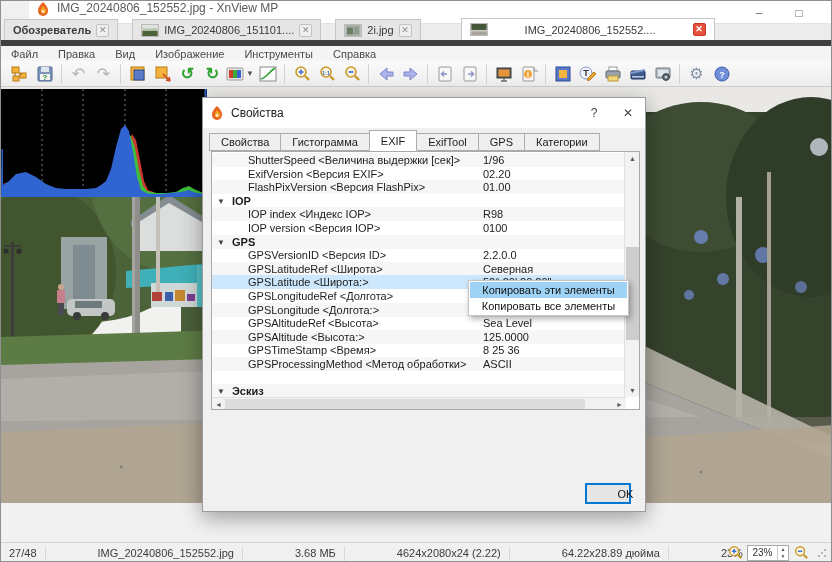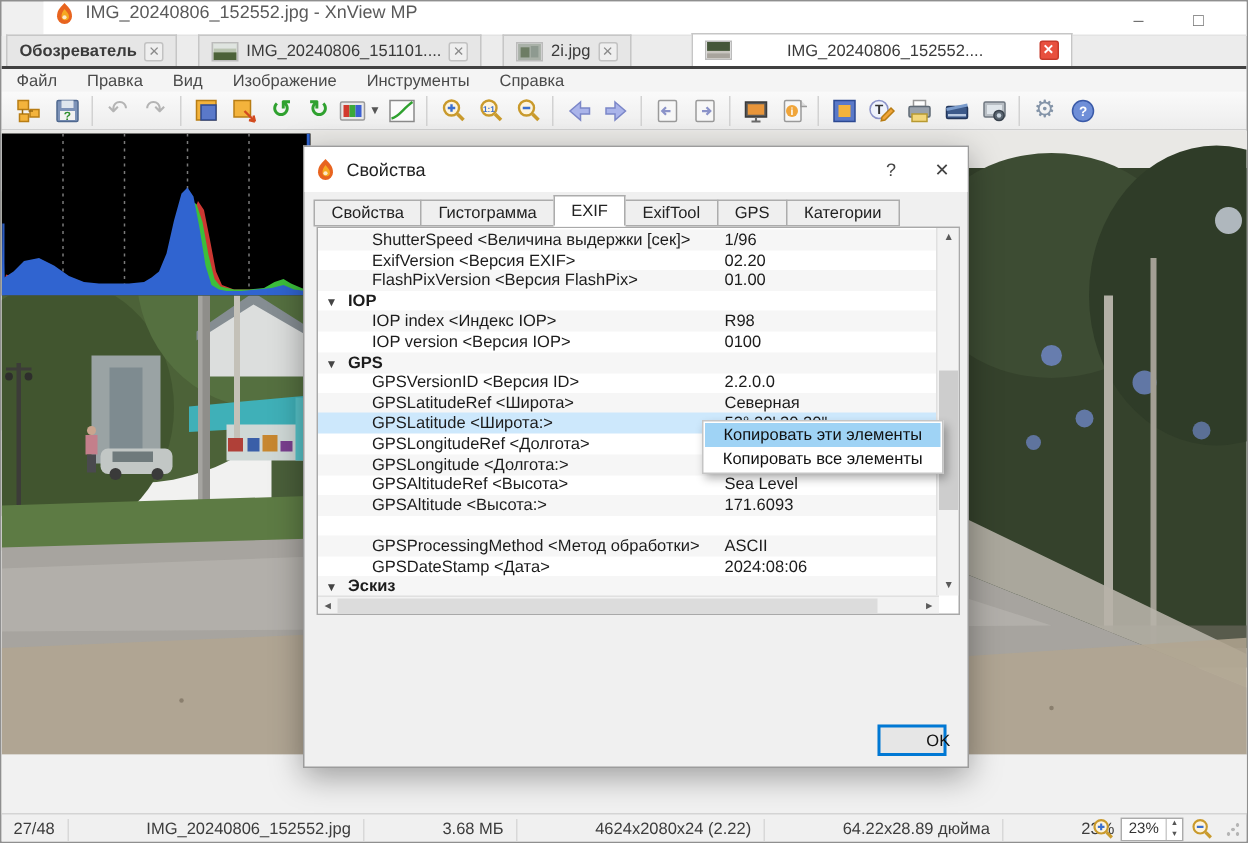--- a/index.html
+++ b/index.html
@@ -12,21 +12,21 @@
   #titlebar{position:absolute;left:0;top:0;width:100%;height:23px;background:#ffffff;
             display:flex;align-items:flex-start;border-bottom:1px solid #e3e3e3;margin-left:28px;}
   #titlebar .ttext{margin-left:6px;color:#5a5a5a;font-size:12px;}
   .wbtns{position:absolute;right:0;top:0;height:23px;display:flex;}
   .wbtn{width:40px;height:23px;display:flex;align-items:center;justify-content:center;
         color:#707070;font-size:12px;cursor:default;}
   .flame{width:16px;height:16px;margin-left:6px;flex:0 0 16px;}
 
   
   #tabbar{position:absolute;left:0;top:23px;width:100%;height:22px;background:#ececec;
-          display:flex;align-items:flex-end;border-bottom:2px solid #404040;}
+          display:flex;align-items:flex-end;border-bottom:6px solid #404040;}
   .tab{height:21px;display:flex;align-items:center;gap:5px;padding:0 8px;
        background:#e6e6e6;border:1px solid #c6c6c6;border-bottom:none;margin-left:3px;
        color:#3a3a3a;white-space:nowrap;}
   .tab.active{background:#ffffff;height:22px;gap:37px;}
   .tab .thumb{width:18px;height:13px;border:1px solid #bbb;flex:0 0 18px;}
   .closebox{width:13px;height:13px;border:1px solid #c2c2c2;background:#efefef;color:#8a8a8a;
             font-size:9px;line-height:11px;text-align:center;border-radius:2px;}
   .closebox.red{background:#e8503e;border-color:#c73a2b;color:#fff;font-weight:bold;}
   .tab0label{font-weight:bold;}
 
@@ -493,29 +493,29 @@
       <div class="row zebra" style="top:151px">
           <span class="rkey">GPSLongitude &lt;Долгота:&gt;</span>
           <span class="rval"></span>
         </div>
       <div class="row" style="top:164px">
           <span class="rkey">GPSAltitudeRef &lt;Высота&gt;</span>
           <span class="rval">Sea Level</span>
         </div>
       <div class="row zebra" style="top:178px">
           <span class="rkey">GPSAltitude &lt;Высота:&gt;</span>
-          <span class="rval">171.6093</span>
+          <span class="rval">125.0000</span>
+        </div>
+      <div class="row" style="top:191px">
+          <span class="rkey">GPSTimeStamp &lt;Время&gt;</span>
+          <span class="rval">8 25 36</span>
         </div>
       <div class="row zebra" style="top:205px">
           <span class="rkey">GPSProcessingMethod &lt;Метод обработки&gt;</span>
           <span class="rval">ASCII</span>
-        </div>
-      <div class="row" style="top:219px">
-          <span class="rkey">GPSDateStamp &lt;Дата&gt;</span>
-          <span class="rval">2024:08:06</span>
         </div>
       <div class="row group zebra" style="top:232px">
           <span class="chev">▼</span>
           <span class="rkey">Эскиз</span>
         </div>
 
       <div id="vscroll">
         <div class="arr" style="top:0">▲</div>
         <div id="vthumb"></div>
         <div class="arr" style="bottom:0">▼</div>

